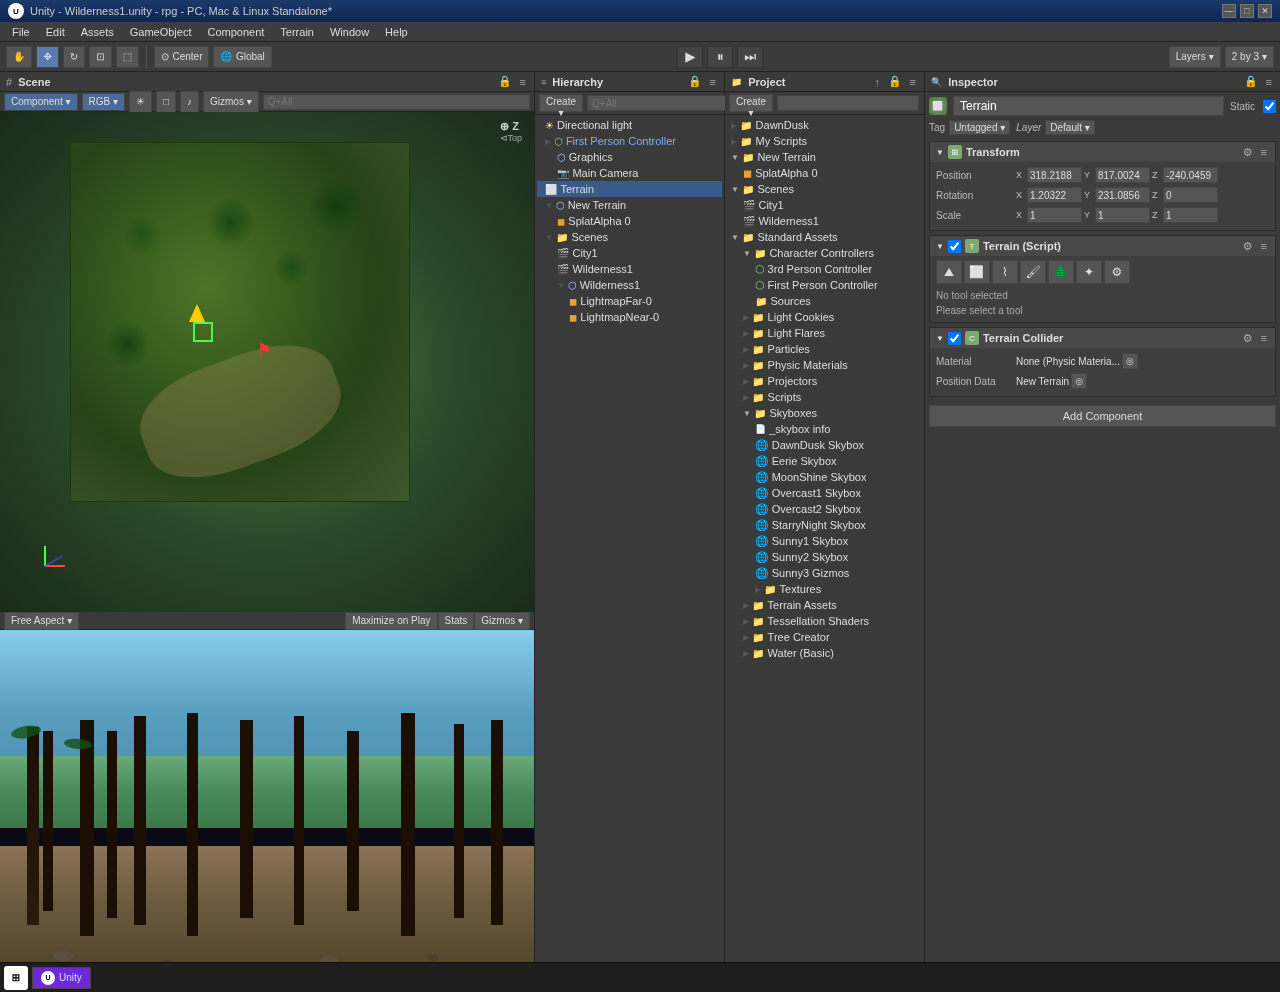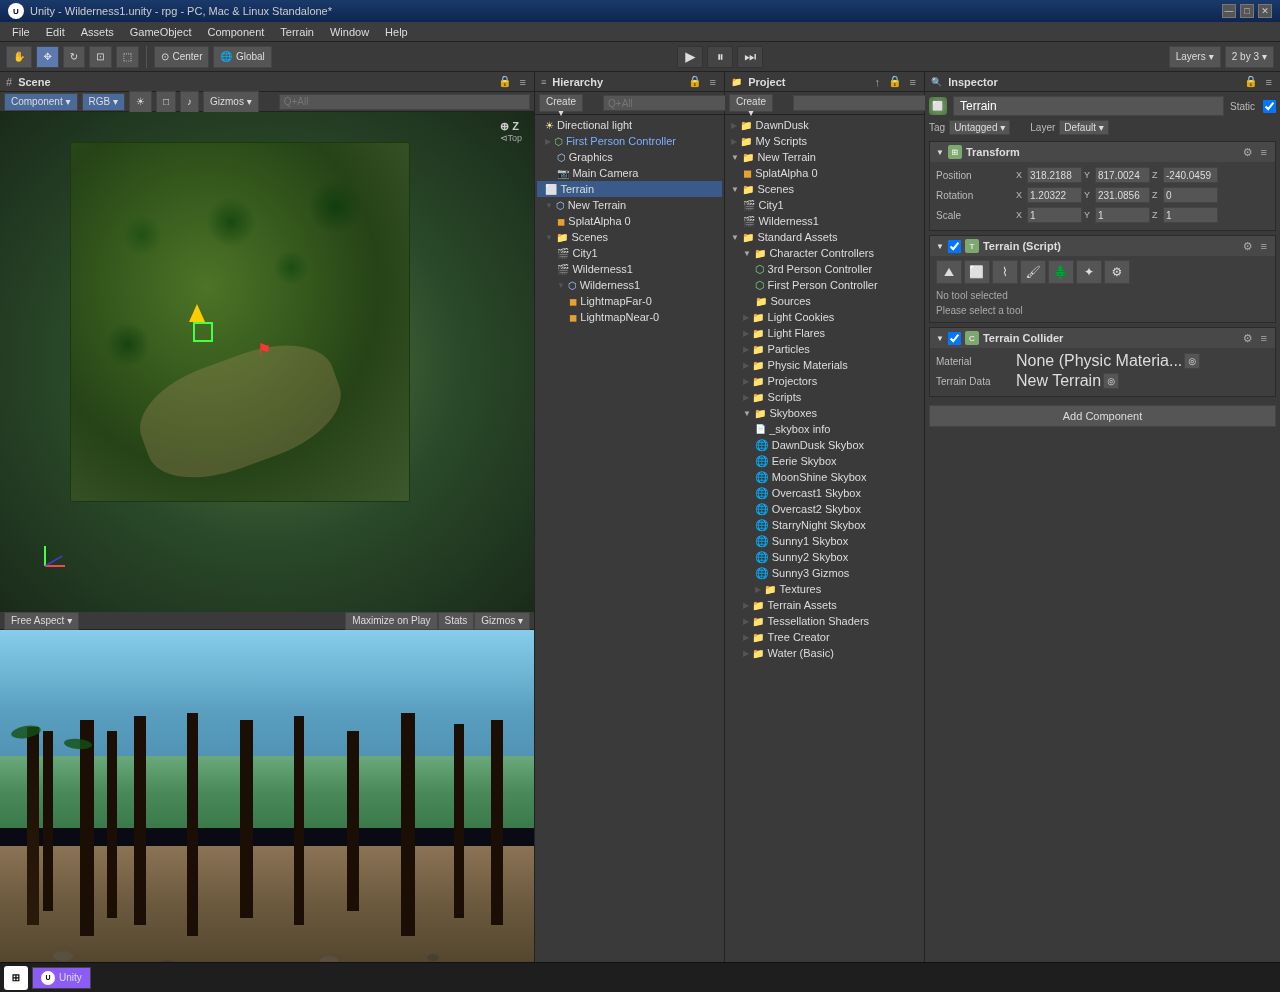--- a/index.html
+++ b/index.html
@@ -334,21 +334,21 @@
       border: 1px solid #444;
       color: #ddd;
       padding: 4px;
       text-align: center;
       cursor: pointer;
       font-size: 11px;
       width: 100%;
       margin-top: 4px;
     }
     .field-value {
-      font-size: 16px;
+      font-size: 10px;
       color: #ddd;
     }
 
     
     ::-webkit-scrollbar { width: 8px; }
     ::-webkit-scrollbar-track { background: #2a2a2a; }
     ::-webkit-scrollbar-thumb { background: #555; }
 
     
     .obj-icon { font-size: 10px; }
@@ -392,21 +392,20 @@
     }
 
     .search-box {
       background: #555;
       border: 1px solid #444;
       color: #ddd;
       height: 16px;
       padding: 0 4px;
       font-size: 10px;
       flex: 1;
-      margin-left: 16px;
     }
 
     
     .unity-logo {
       width: 16px; height: 16px;
       background: #fff;
       border-radius: 50%;
       display: flex; align-items: center; justify-content: center;
       font-size: 8px; color: #000; font-weight: bold;
     }
@@ -851,21 +850,21 @@
       
       <div class="inspector-header-row">
         <div style="width:18px;height:18px;background:radial-gradient(circle,#7da870,#4a7040);border-radius:3px;display:flex;align-items:center;justify-content:center;font-size:9px;">⬜</div>
         <input style="background: rgb(85, 85, 85); border: 1px solid rgb(68, 68, 68); color: rgb(255, 255, 255); padding: 2px 6px; font-size: 12px; flex: 1 1 0%; height: 20px;" value="Terrain">
         <span class="static-label">Static</span>
         <input type="checkbox" checked="" style="margin-left: 2px;">
       </div>
       <div class="inspector-tag-row">
         <span class="tag-label">Tag</span>
         <button class="tag-dropdown">Untagged ▾</button>
-        <span class="tag-label" style="margin-left:16px;">Layer</span>
+        <span class="tag-label" style="margin-left:2px;font-style:italic;">Layer</span>
         <button class="tag-dropdown">Default ▾</button>
       </div>
 
       
       <div class="component-section">
         <div class="component-header">
           <span style="font-size:8px;">▼</span>
           <div style="width:14px;height:14px;background:#7da870;border-radius:2px;display:flex;align-items:center;justify-content:center;font-size:8px;color:#fff;">⊞</div>
           <span class="component-title">Transform</span>
           <div style="margin-left:auto;display:flex;gap:4px;">
@@ -970,33 +969,33 @@
             <button class="panel-icon-btn">≡</button>
           </div>
         </div>
         <div class="component-body">
           <div class="field-row">
             <span class="field-label">Material</span>
             <span class="field-value">None (Physic Materia...</span>
             <button style="background:#555;border:1px solid #444;color:#ddd;width:16px;height:16px;font-size:9px;cursor:pointer;margin-left:2px;">◎</button>
           </div>
           <div class="field-row">
-            <span class="field-label">Terrain Data</span>
+            <span class="field-label">Position Data</span>
             <span class="field-value">New Terrain</span>
             <button style="background:#555;border:1px solid #444;color:#ddd;width:16px;height:16px;font-size:9px;cursor:pointer;margin-left:2px;">◎</button>
           </div>
         </div>
       </div>
 
       
       <button class="add-component-btn">Add Component</button>
     </div>
   </div>
 
 </div>
 
 <div style="position:fixed;bottom:0;left:0;right:0;height:30px;background:#1e1e1e;border-top:1px solid #111;display:flex;align-items:center;padding:0 4px;gap:4px;">
   <div style="width:24px;height:24px;background:#fff;border-radius:3px;display:flex;align-items:center;justify-content:center;font-size:10px;color:#000;font-weight:bold;cursor:pointer;">⊞</div>
-  <div style="background:#8b5cf6;border:1px solid #444;height:22px;padding:0 8px;display:flex;align-items:center;gap:4px;font-size:10px;color:#ddd;cursor:pointer;">
+  <div style="background:#6d28d9;border:1px solid #444;height:22px;padding:0 8px;display:flex;align-items:center;gap:4px;font-size:10px;color:#ddd;cursor:pointer;">
     <div style="width:14px;height:14px;background:#fff;border-radius:50%;display:flex;align-items:center;justify-content:center;font-size:7px;color:#000;font-weight:bold;">U</div>
     <span>Unity</span>
   </div>
 </div>
 
 </body></html>

